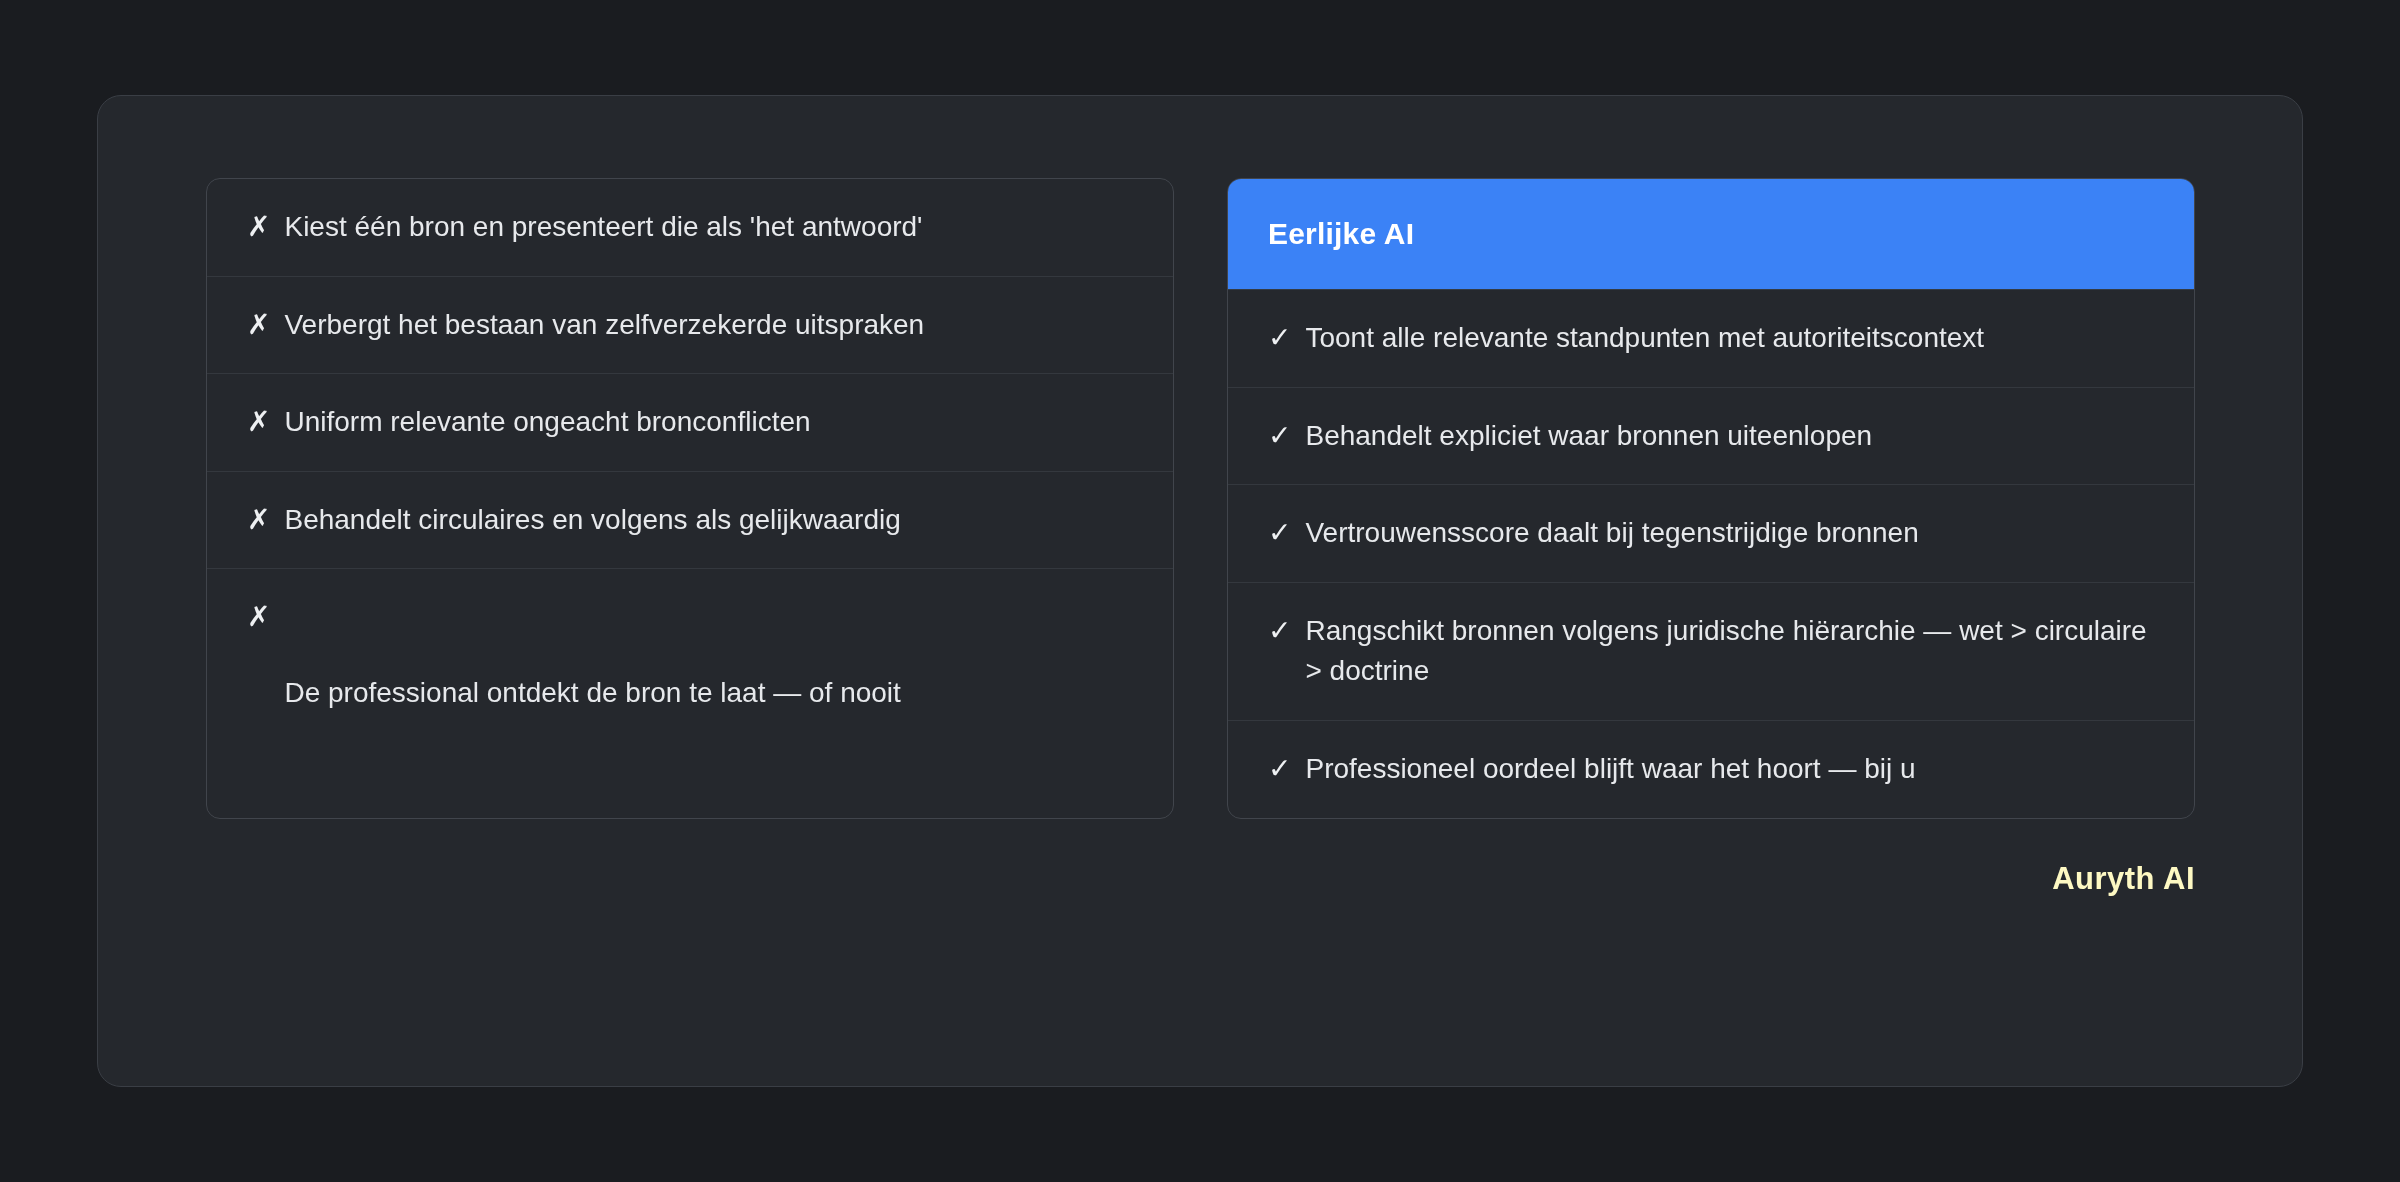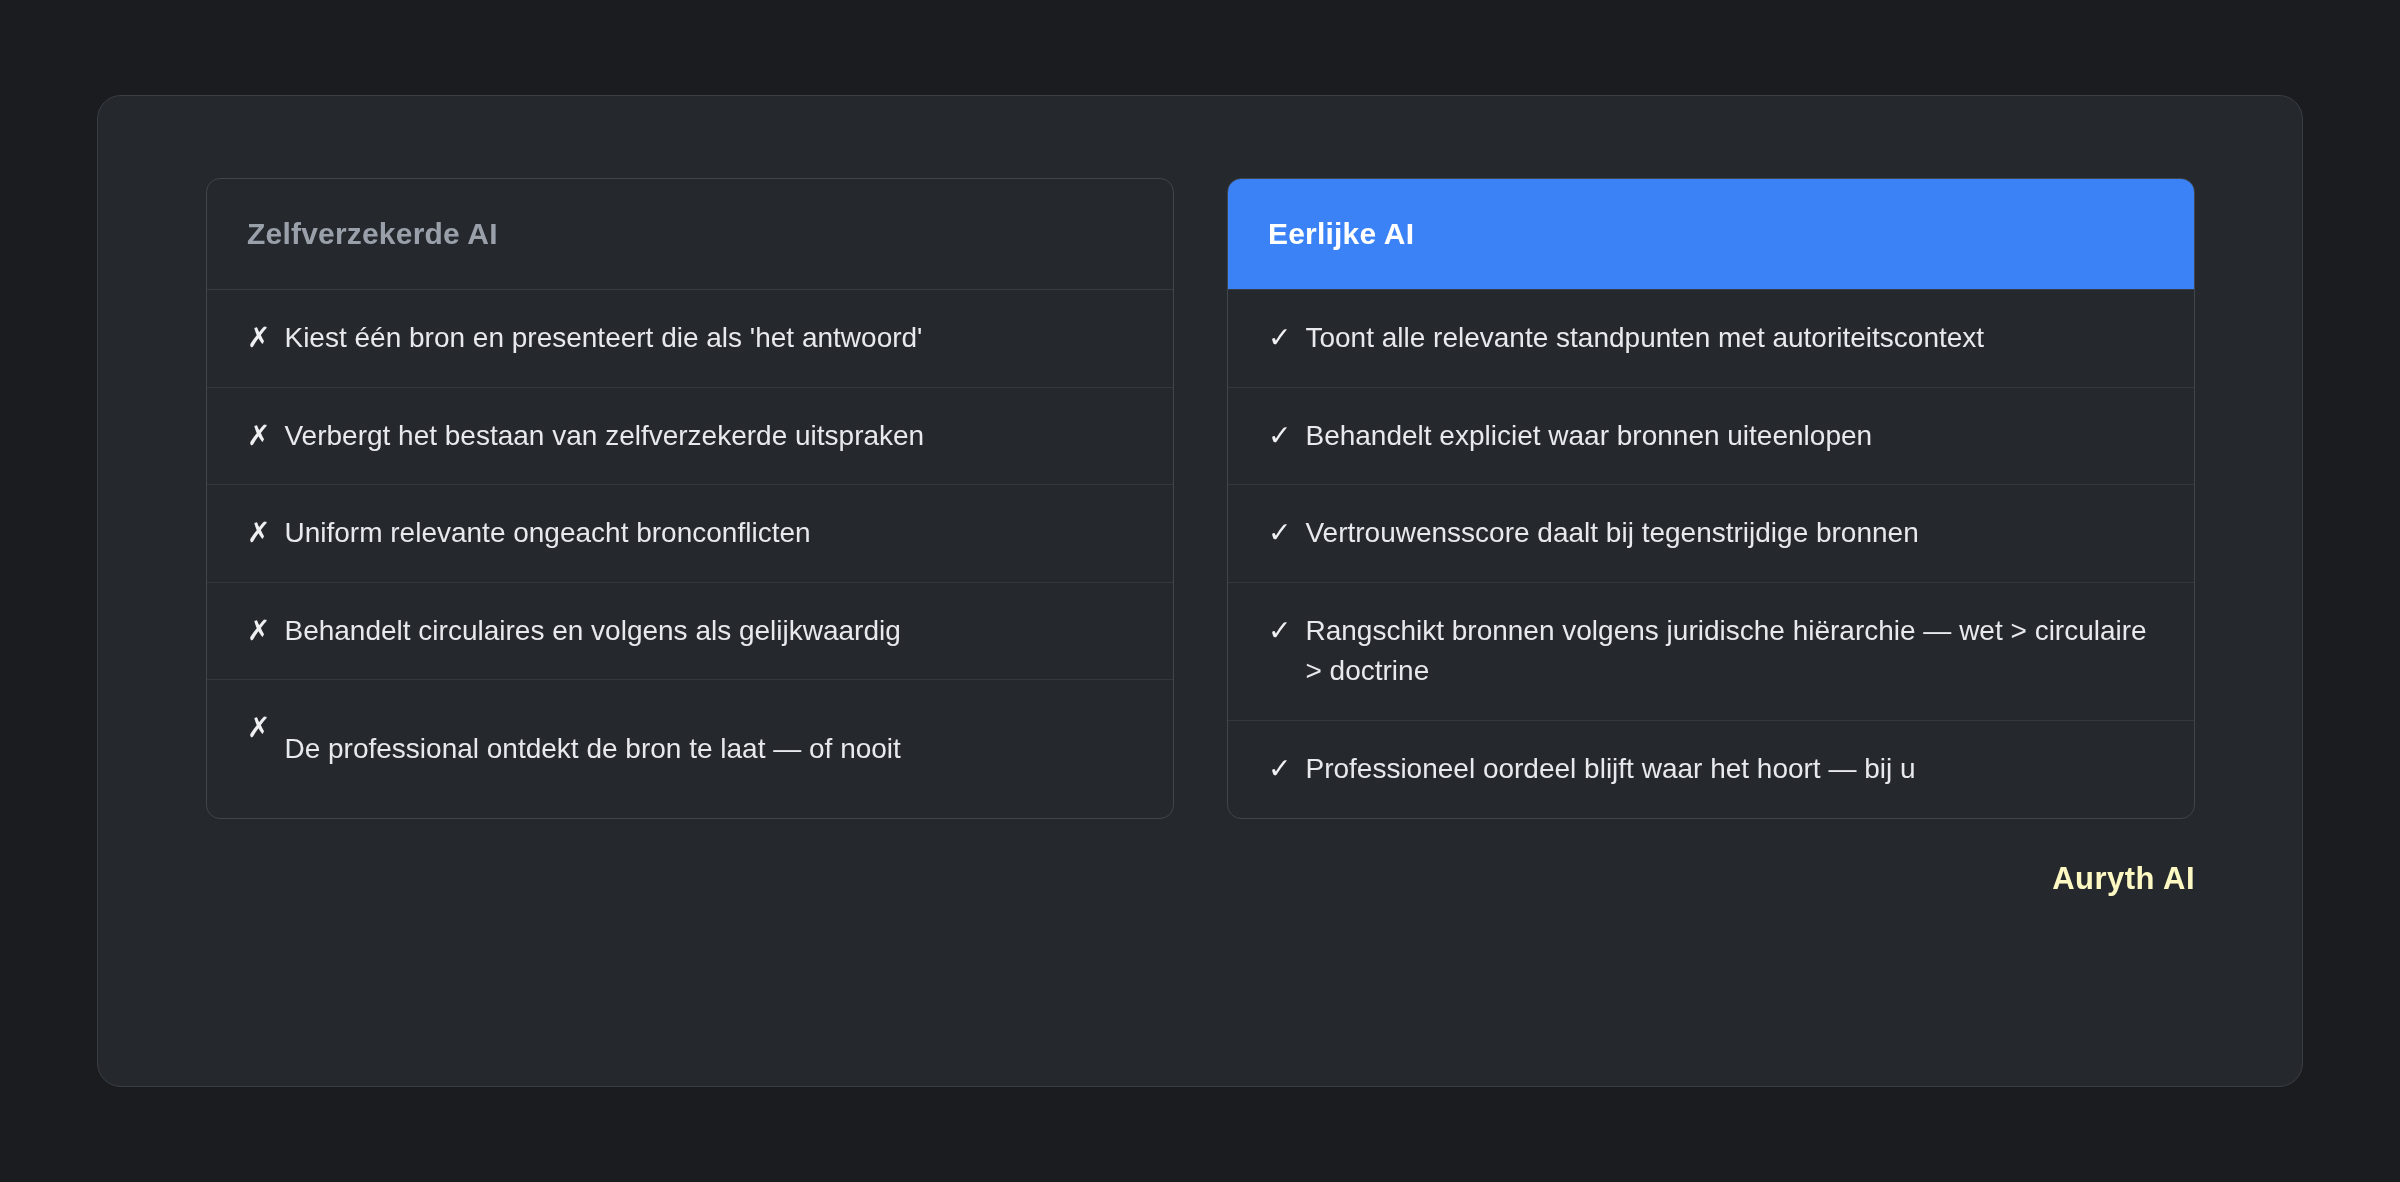--- a/index.html
+++ b/index.html
@@ -84,21 +84,20 @@
 </style>
 </head>
 <body>
 
 <div class="card">
 
 
   <div class="columns">
 
     <div class="table">
-      <div class="table-header">Zelfverzekerde AI</div>
 
       <div class="row">
         <span class="mark">✗</span>
         <span class="row-text">Kiest één bron en presenteert die als 'het antwoord'</span>
       </div>
       <div class="row">
         <span class="mark">✗</span>
         <span class="row-text">Verbergt het bestaan van zelfverzekerde uitspraken</span>
       </div>
       <div class="row">

